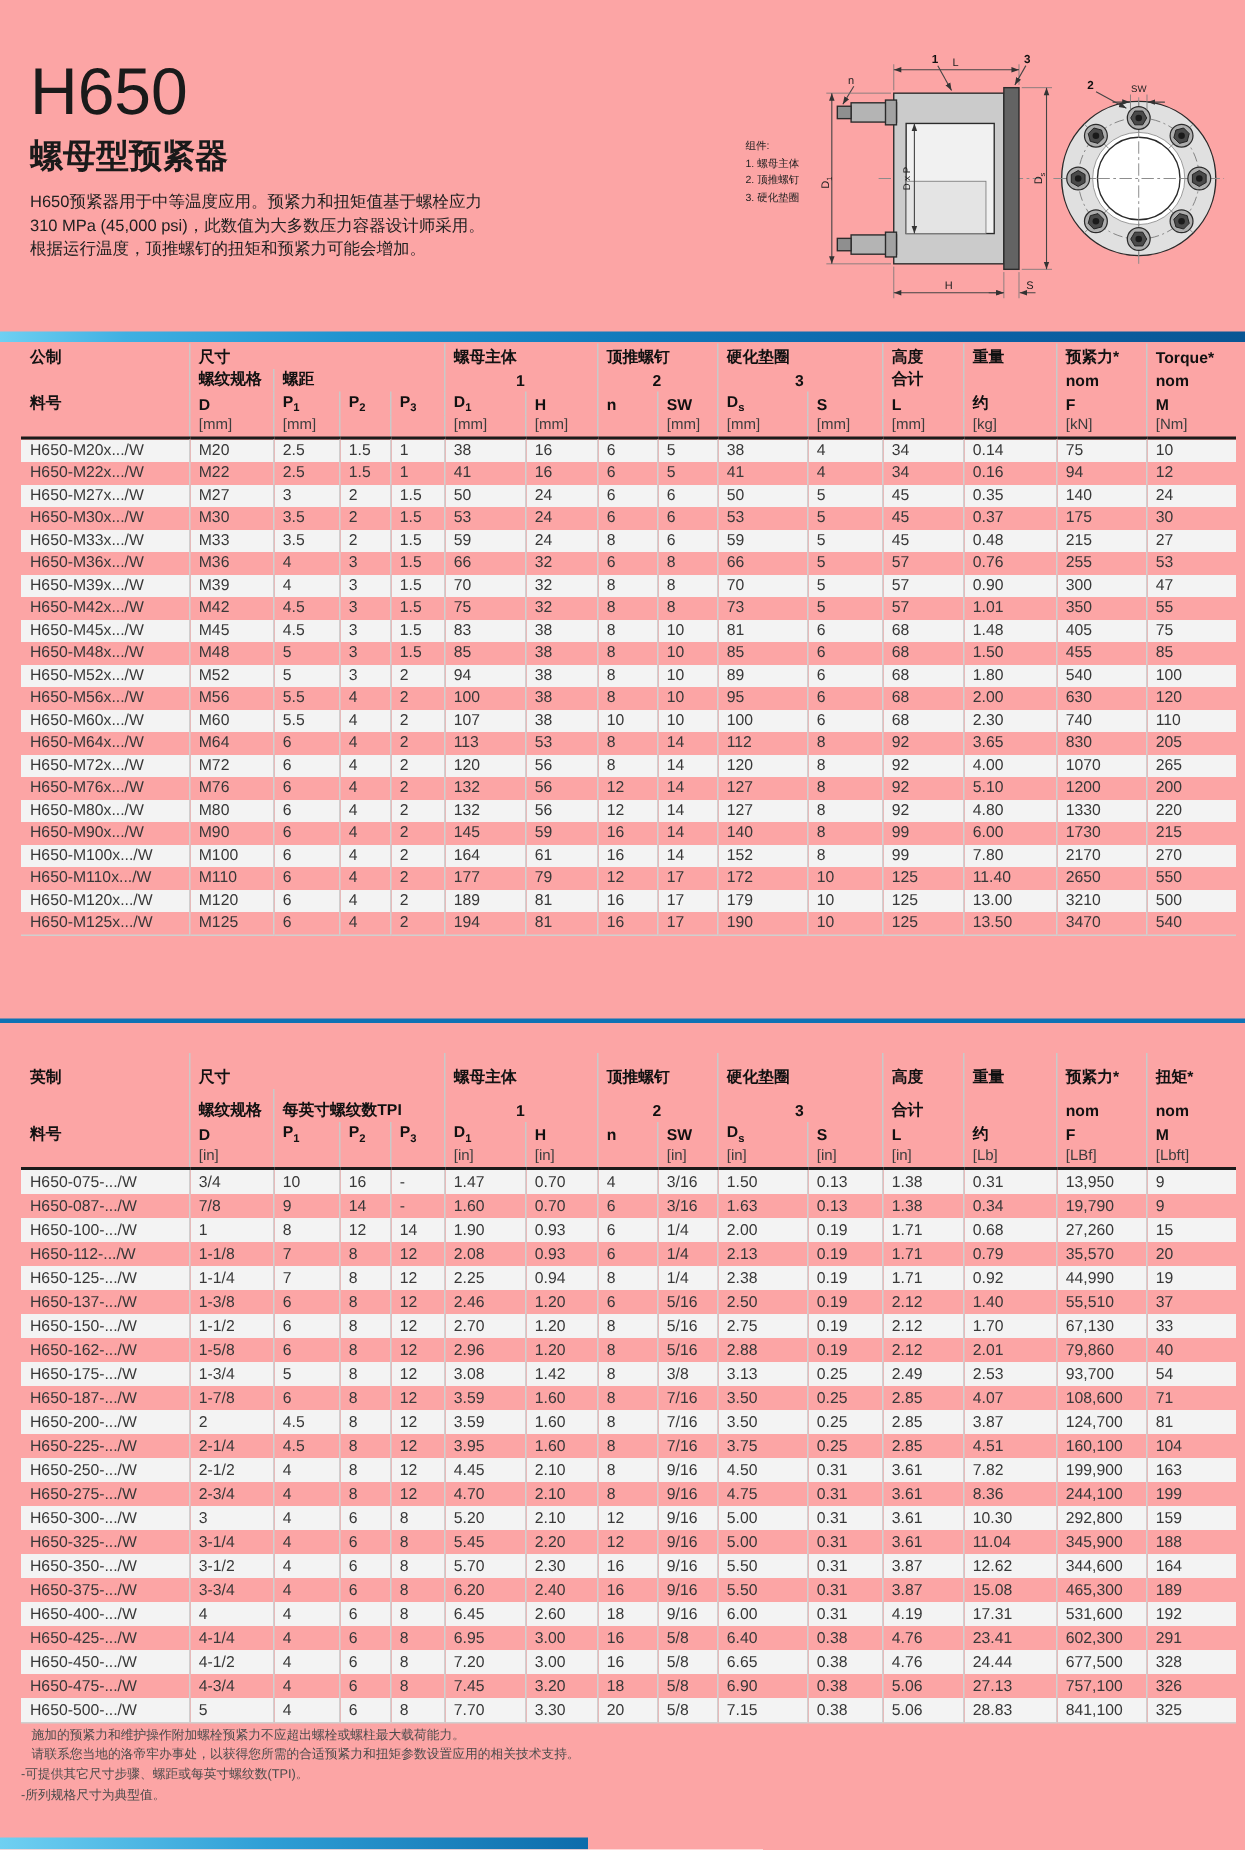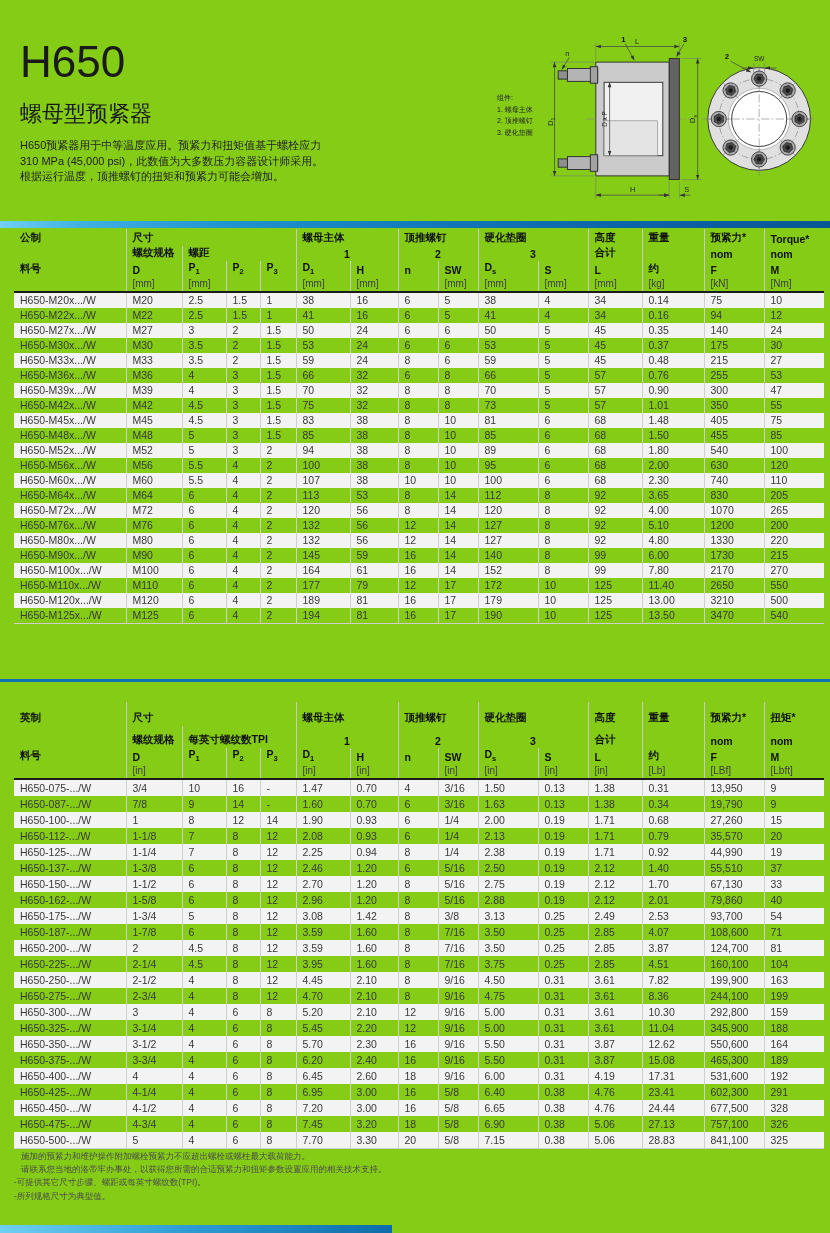--- a/index.html
+++ b/index.html
@@ -1,22 +1,22 @@
 <!DOCTYPE html>
 <html><head>
 <meta charset="utf-8">
 <style>
   html,body{margin:0;padding:0;background:#fff;}
-  .page{position:relative;width:830px;height:1233px;background:#84cc16;overflow:hidden;
+  .page{position:relative;width:830px;height:1233px;background:#fca5a5;overflow:hidden;
         font-family:"Liberation Sans","DejaVu Sans",sans-serif;color:#1a1a1a;}
 
   
   .title-block{position:absolute;left:20px;top:40px;width:470px;}
   .title{font-size:44px;font-weight:400;line-height:1;margin:0;}
-  .sub{font-size:22px;line-height:1.3;font-weight:400;margin-top:16px;}
+  .sub{font-size:22px;line-height:1.3;font-weight:700;margin-top:6px;}
   .desc{margin-top:9px;font-size:11px;line-height:1.45;color:#222;}
   .legend{position:absolute;left:497px;top:92px;font-size:7px;line-height:1.65;color:#222;}
   .drawing{position:absolute;left:545px;top:30px;}
 
   .grad-bar{position:absolute;left:0;top:221px;width:830px;height:7px;
     background:linear-gradient(90deg,#6fd0f2 0%,#3fb0e2 10%,#1f93cf 28%,#1178ba 52%,#0b62a6 78%,#095694 100%);}
   .rule-blue{position:absolute;left:0;top:679px;width:830px;height:3px;background:#0f72b4;}
   .bottom-bar{position:absolute;left:0;bottom:0;width:392px;height:8px;
     background:linear-gradient(90deg,#6fd0f2 0%,#2f9fd6 45%,#0d6cab 100%);}
 
@@ -1035,21 +1035,21 @@
             <td>6</td>
             <td>8</td>
             <td>5.70</td>
             <td>2.30</td>
             <td>16</td>
             <td>9/16</td>
             <td>5.50</td>
             <td>0.31</td>
             <td>3.87</td>
             <td>12.62</td>
-            <td>550,600</td>
+            <td>344,600</td>
             <td>164</td>
           </tr>
           <tr>
             <td>H650-375-.../W</td>
             <td>3-3/4</td>
             <td>4</td>
             <td>6</td>
             <td>8</td>
             <td>6.20</td>
             <td>2.40</td>

